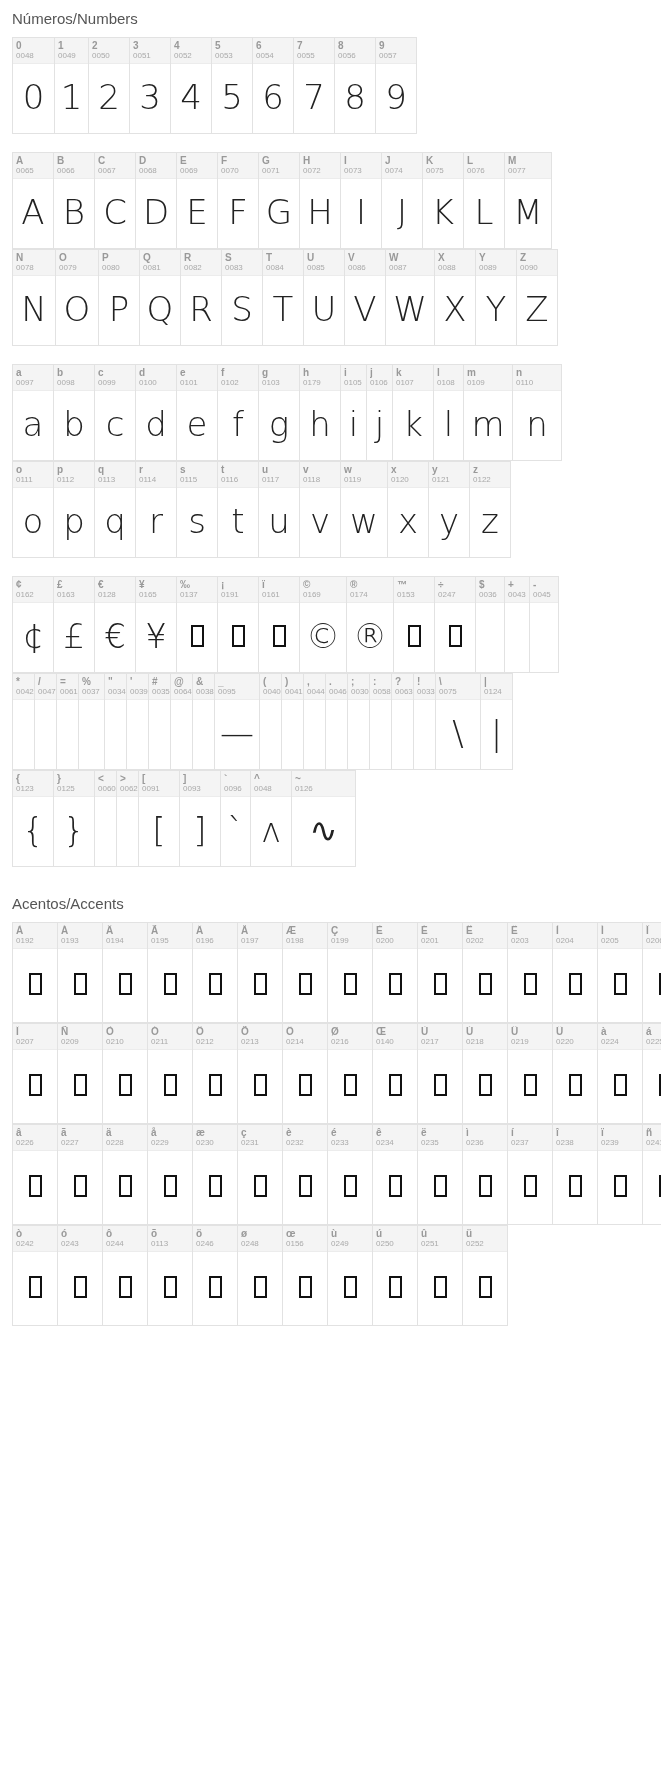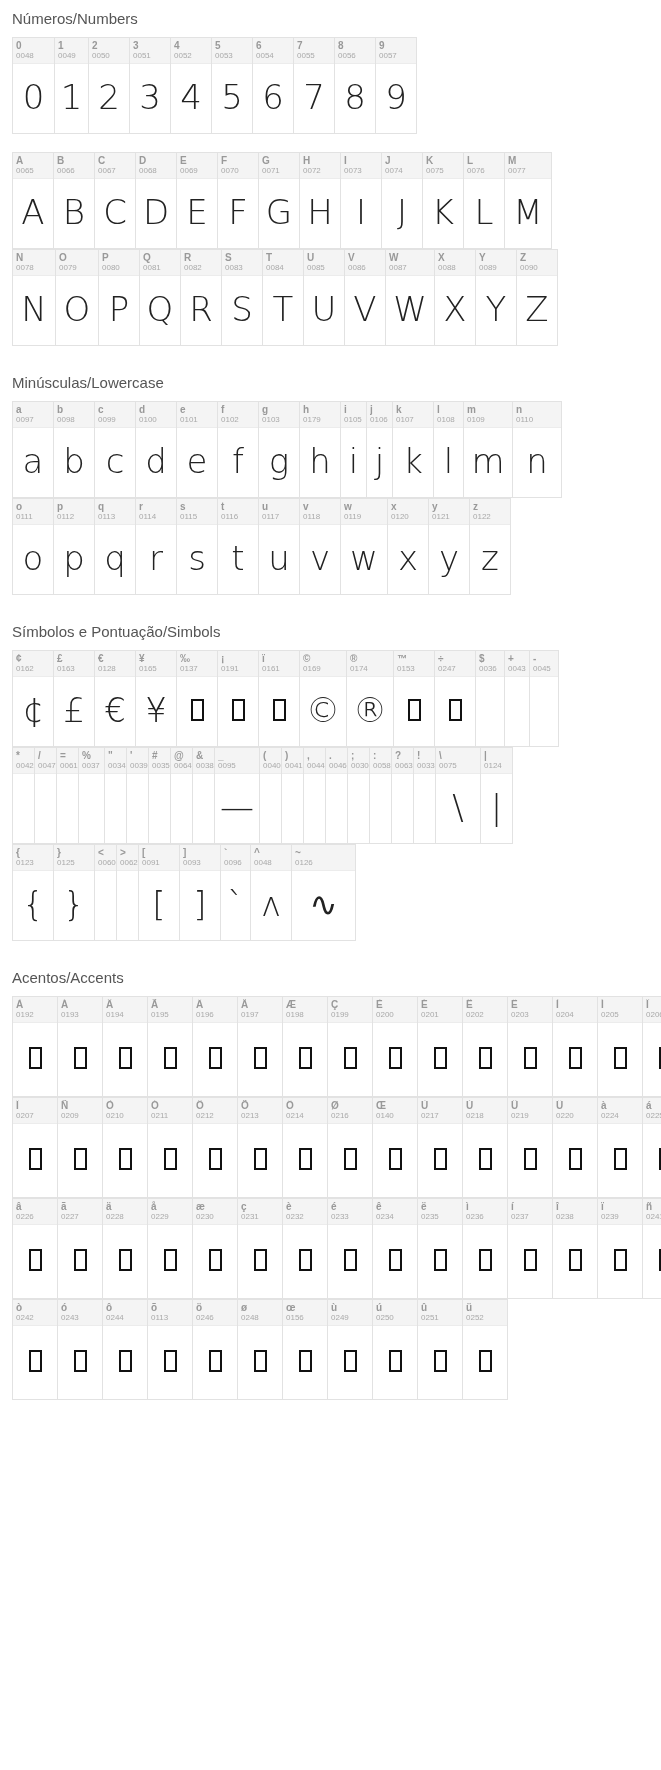--- a/index.html
+++ b/index.html
@@ -430,21 +430,20 @@
               <div class="cell-code">0090</div>
             </div>
             <div class="cell-glyph">
               <span>Z</span>
             </div>
           </div>
         </div>
       </div>
     </div>
     <div class="section">
-      <div class="section-title">Minúsculas/Lowercase</div>
       <div class="grid">
         <div class="row">
           <div class="cell" style="width: 41px; height: 96px;">
             <div class="cell-head">
               <div class="cell-char">a</div>
               <div class="cell-code">0097</div>
             </div>
             <div class="cell-glyph">
               <span>a</span>
             </div>
@@ -673,21 +672,20 @@
               <div class="cell-code">0122</div>
             </div>
             <div class="cell-glyph">
               <span>z</span>
             </div>
           </div>
         </div>
       </div>
     </div>
     <div class="section">
-      <div class="section-title">Símbolos e Pontuação/Simbols</div>
       <div class="grid">
         <div class="row">
           <div class="cell" style="width: 41px; height: 96px;">
             <div class="cell-head">
               <div class="cell-char">¢</div>
               <div class="cell-code">0162</div>
             </div>
             <div class="cell-glyph">
               <span>¢</span>
             </div>

